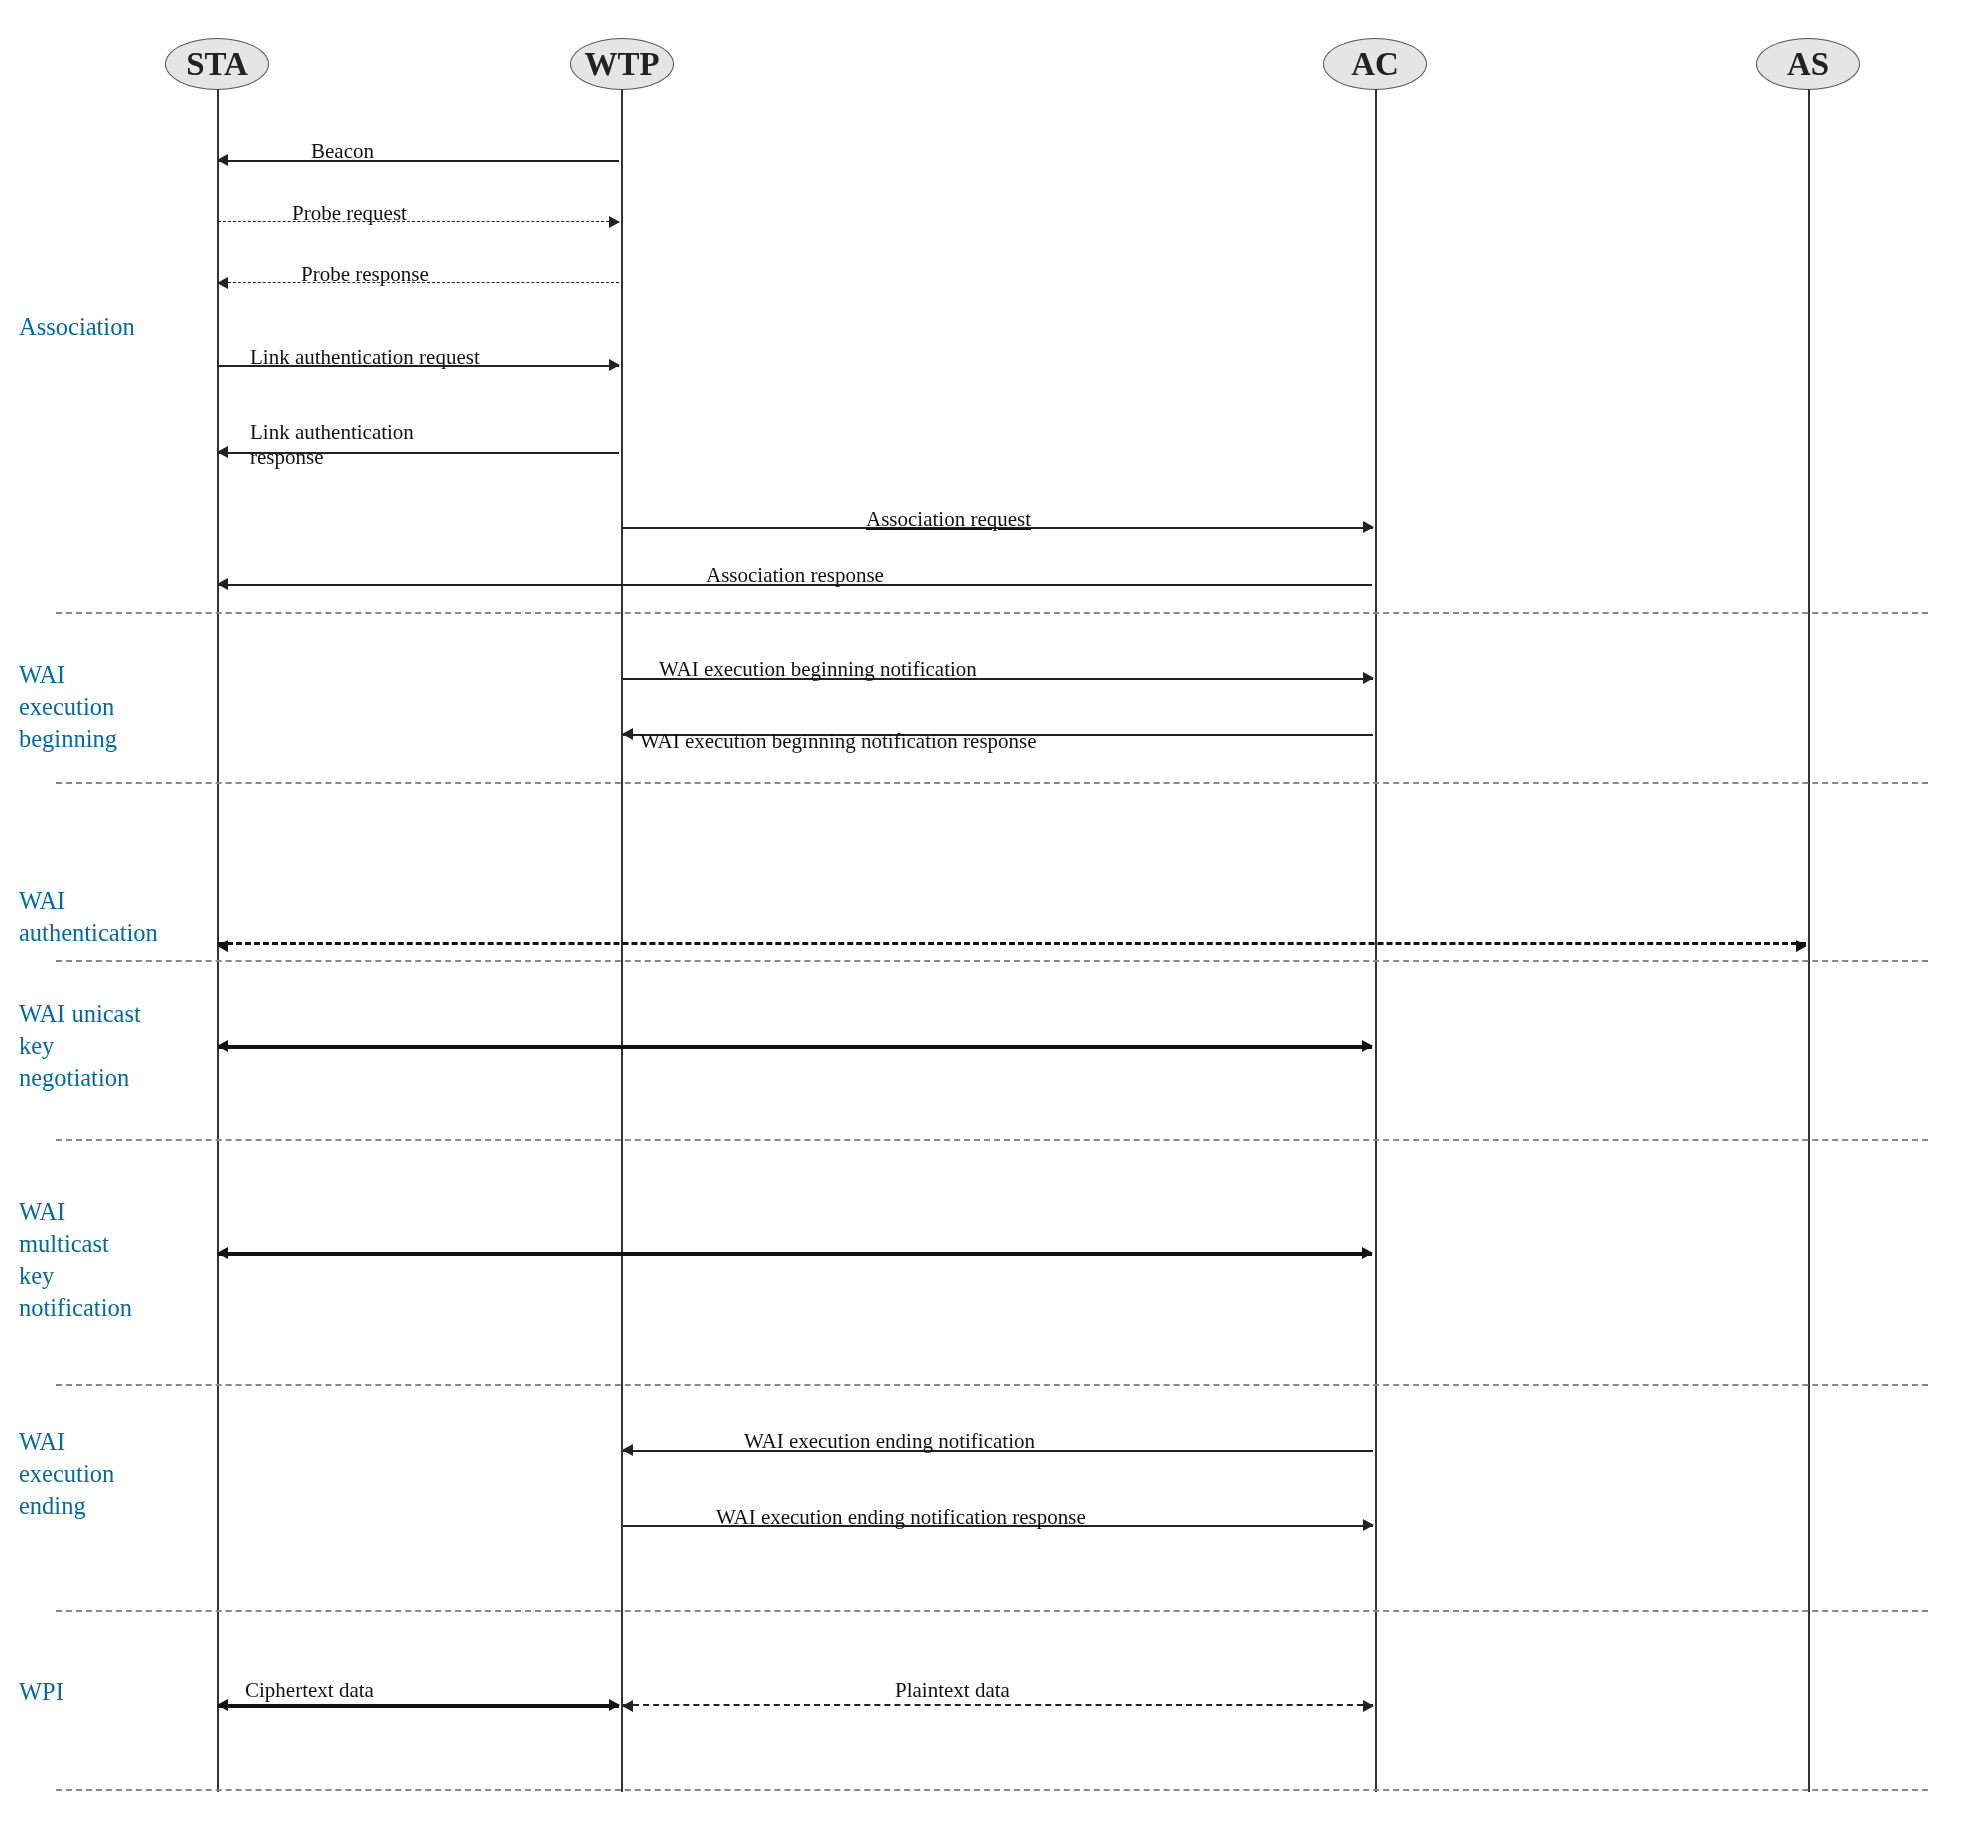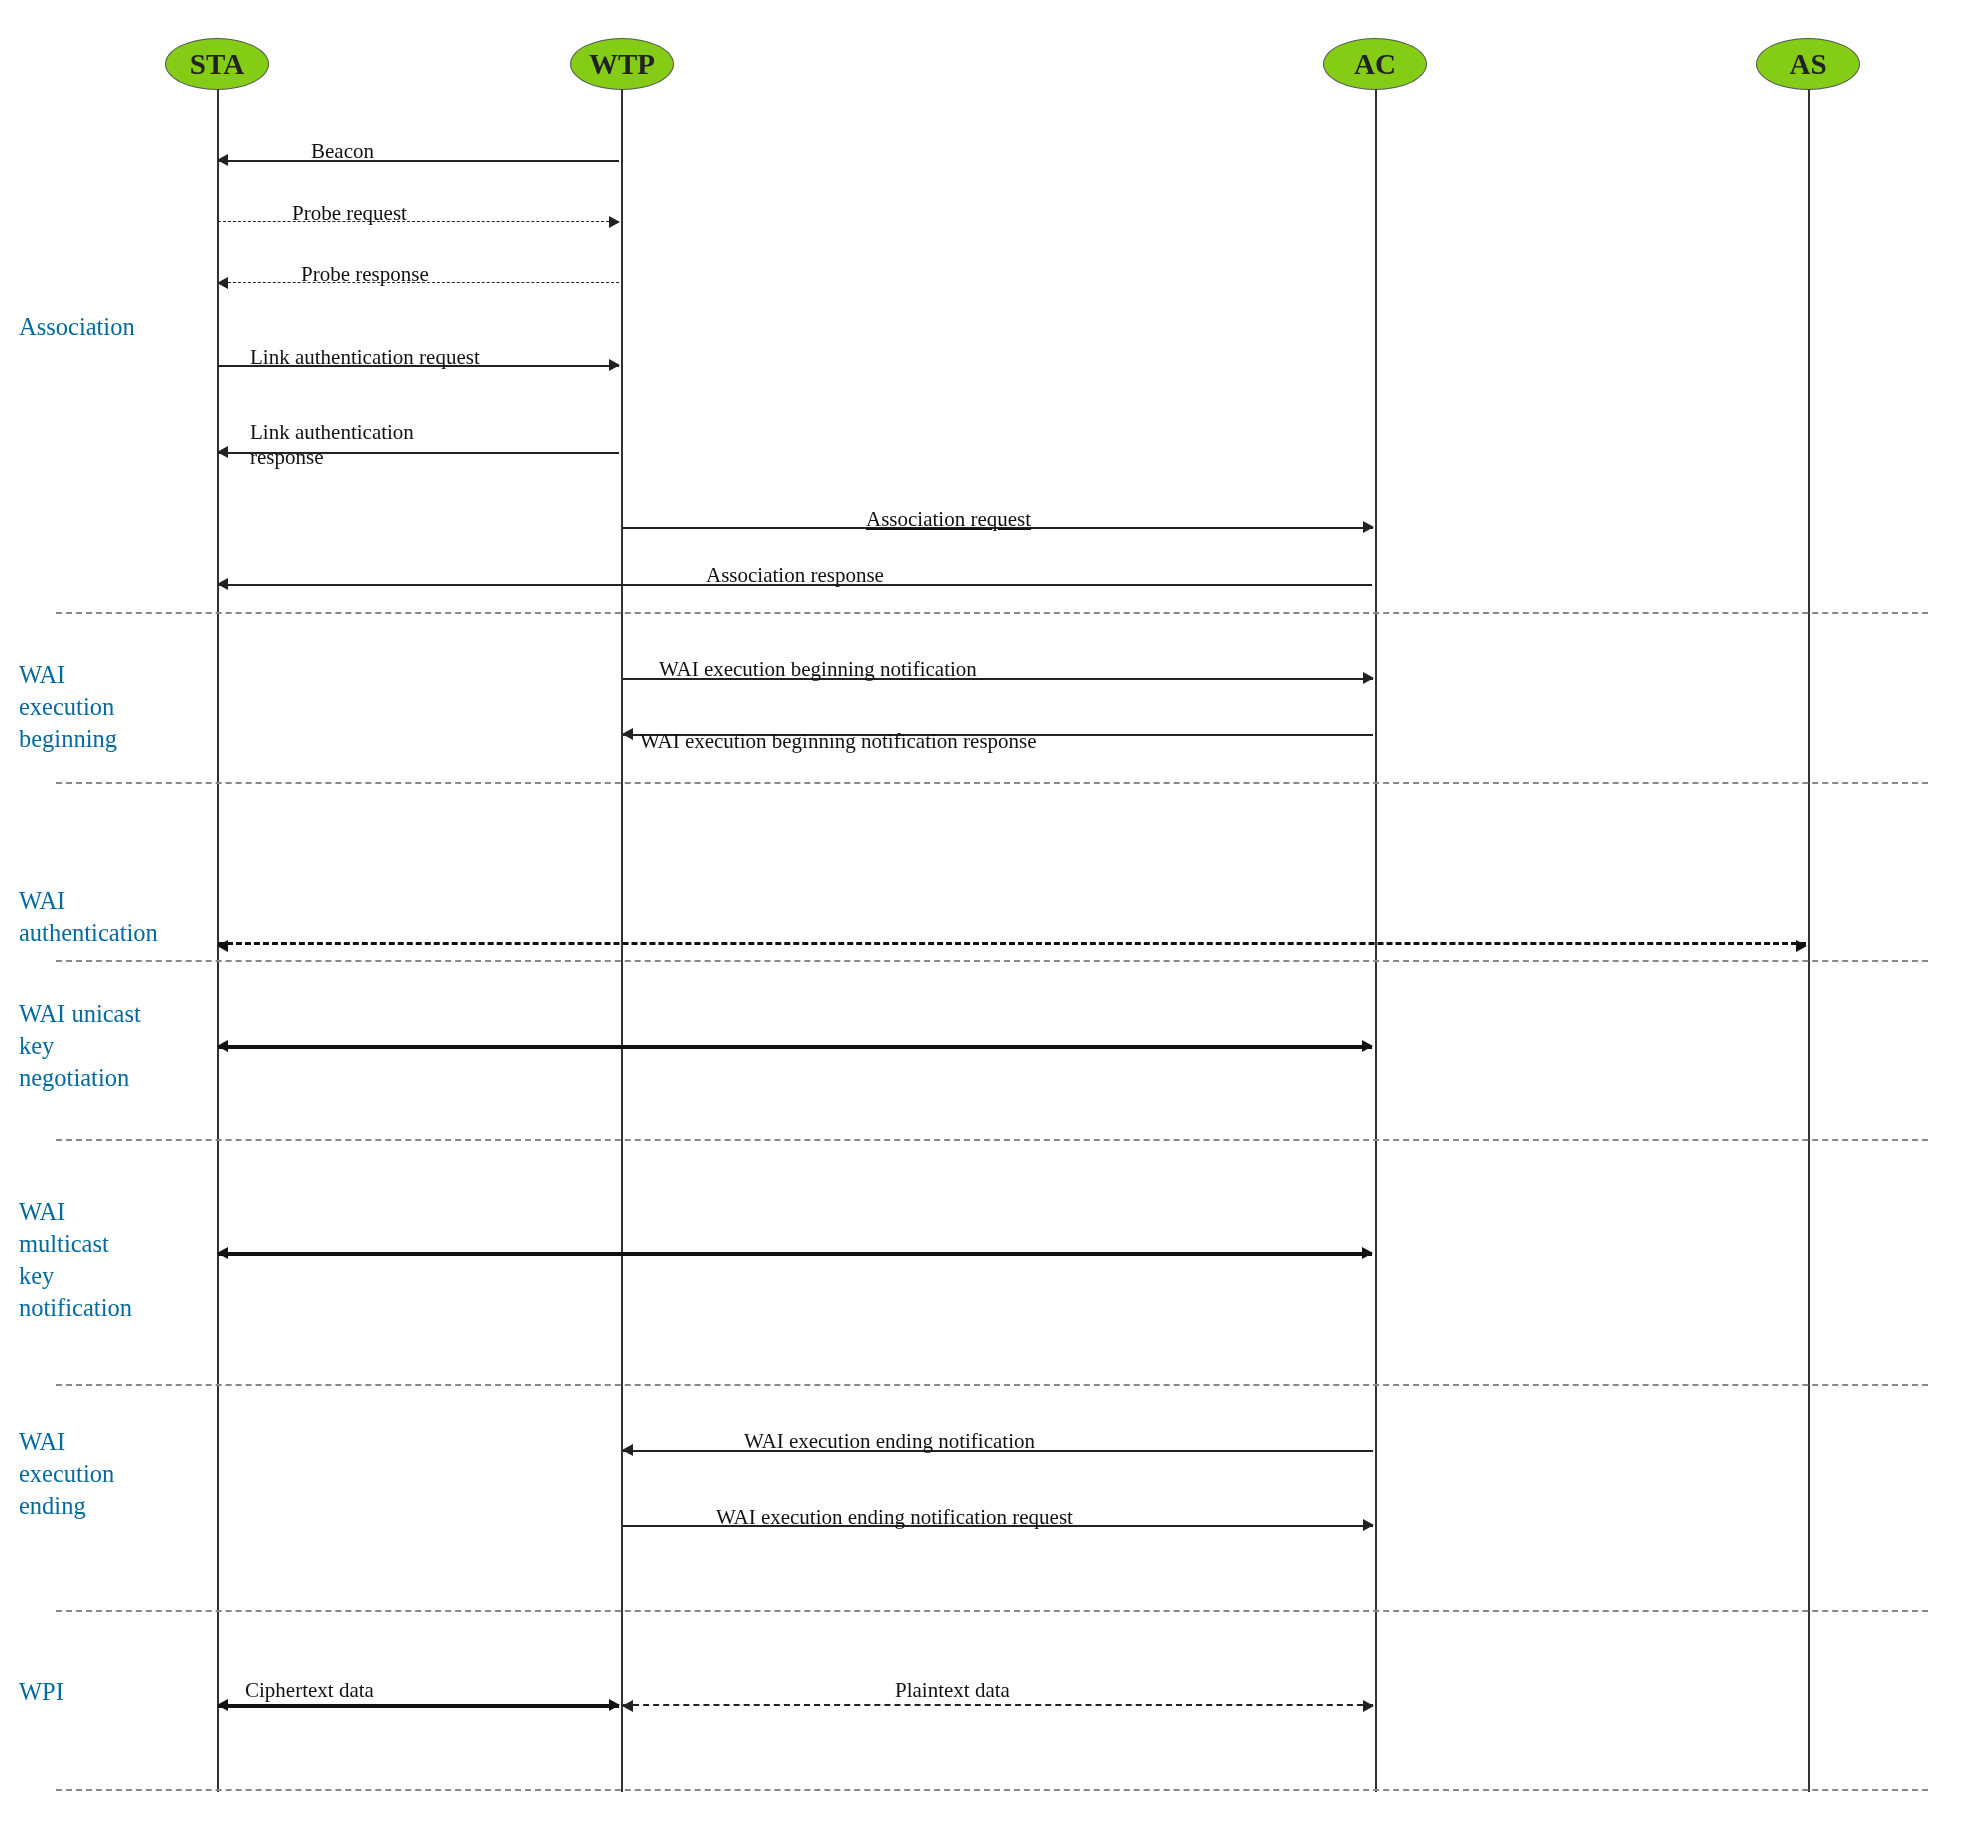--- a/index.html
+++ b/index.html
@@ -21,29 +21,29 @@
     
     .node {
       position: absolute;
       top: 38px;
       display: flex;
       align-items: center;
       justify-content: center;
     }
 
     .node-ellipse {
-      background: #84cc16;
+      background: #e5e5e5;
       border: 1.9px solid #555;
       border-radius: 50%;
       width: 104px;
       height: 52px;
       display: flex;
       align-items: center;
       justify-content: center;
-      font-size: 29px;
+      font-size: 33px;
       font-weight: bold;
       color: #222;
       text-align: right;
     }
 
     
     .vline {
       position: absolute;
       top: 89px;
       width: 1.9px;
@@ -234,21 +234,21 @@
   <div class="arrow arrow-dashed-thick arrow-both" style="left:218px; top:942px; width:1588px;"></div>
 
   <div class="arrow arrow-thick arrow-both" style="left:218px; top:1045px; width:1154px;"></div>
 
   <div class="arrow arrow-thick arrow-both" style="left:218px; top:1252px; width:1154px;"></div>
 
   <div class="arrow arrow-left" style="left:623px; top:1450px; width:750px;"></div>
   <div class="arrow-label" style="left:744px; top:1429px;">WAI execution ending notification</div>
 
   <div class="arrow arrow-right" style="left:623px; top:1525px; width:750px;"></div>
-  <div class="arrow-label" style="left:716px; top:1505px;">WAI execution ending notification request</div>
+  <div class="arrow-label" style="left:716px; top:1505px;">WAI execution ending notification response</div>
 
   <div class="arrow arrow-thick arrow-both" style="left:218px; top:1704px; width:401px;"></div>
   <div class="arrow-label" style="left:245px; top:1678px;">Ciphertext data</div>
 
   <div class="arrow arrow-dashed arrow-both" style="left:623px; top:1704px; width:750px; border-top-width: 2.8px;"></div>
   <div class="arrow-label" style="left:895px; top:1678px;">Plaintext data</div>
 
 </div>
 
 

